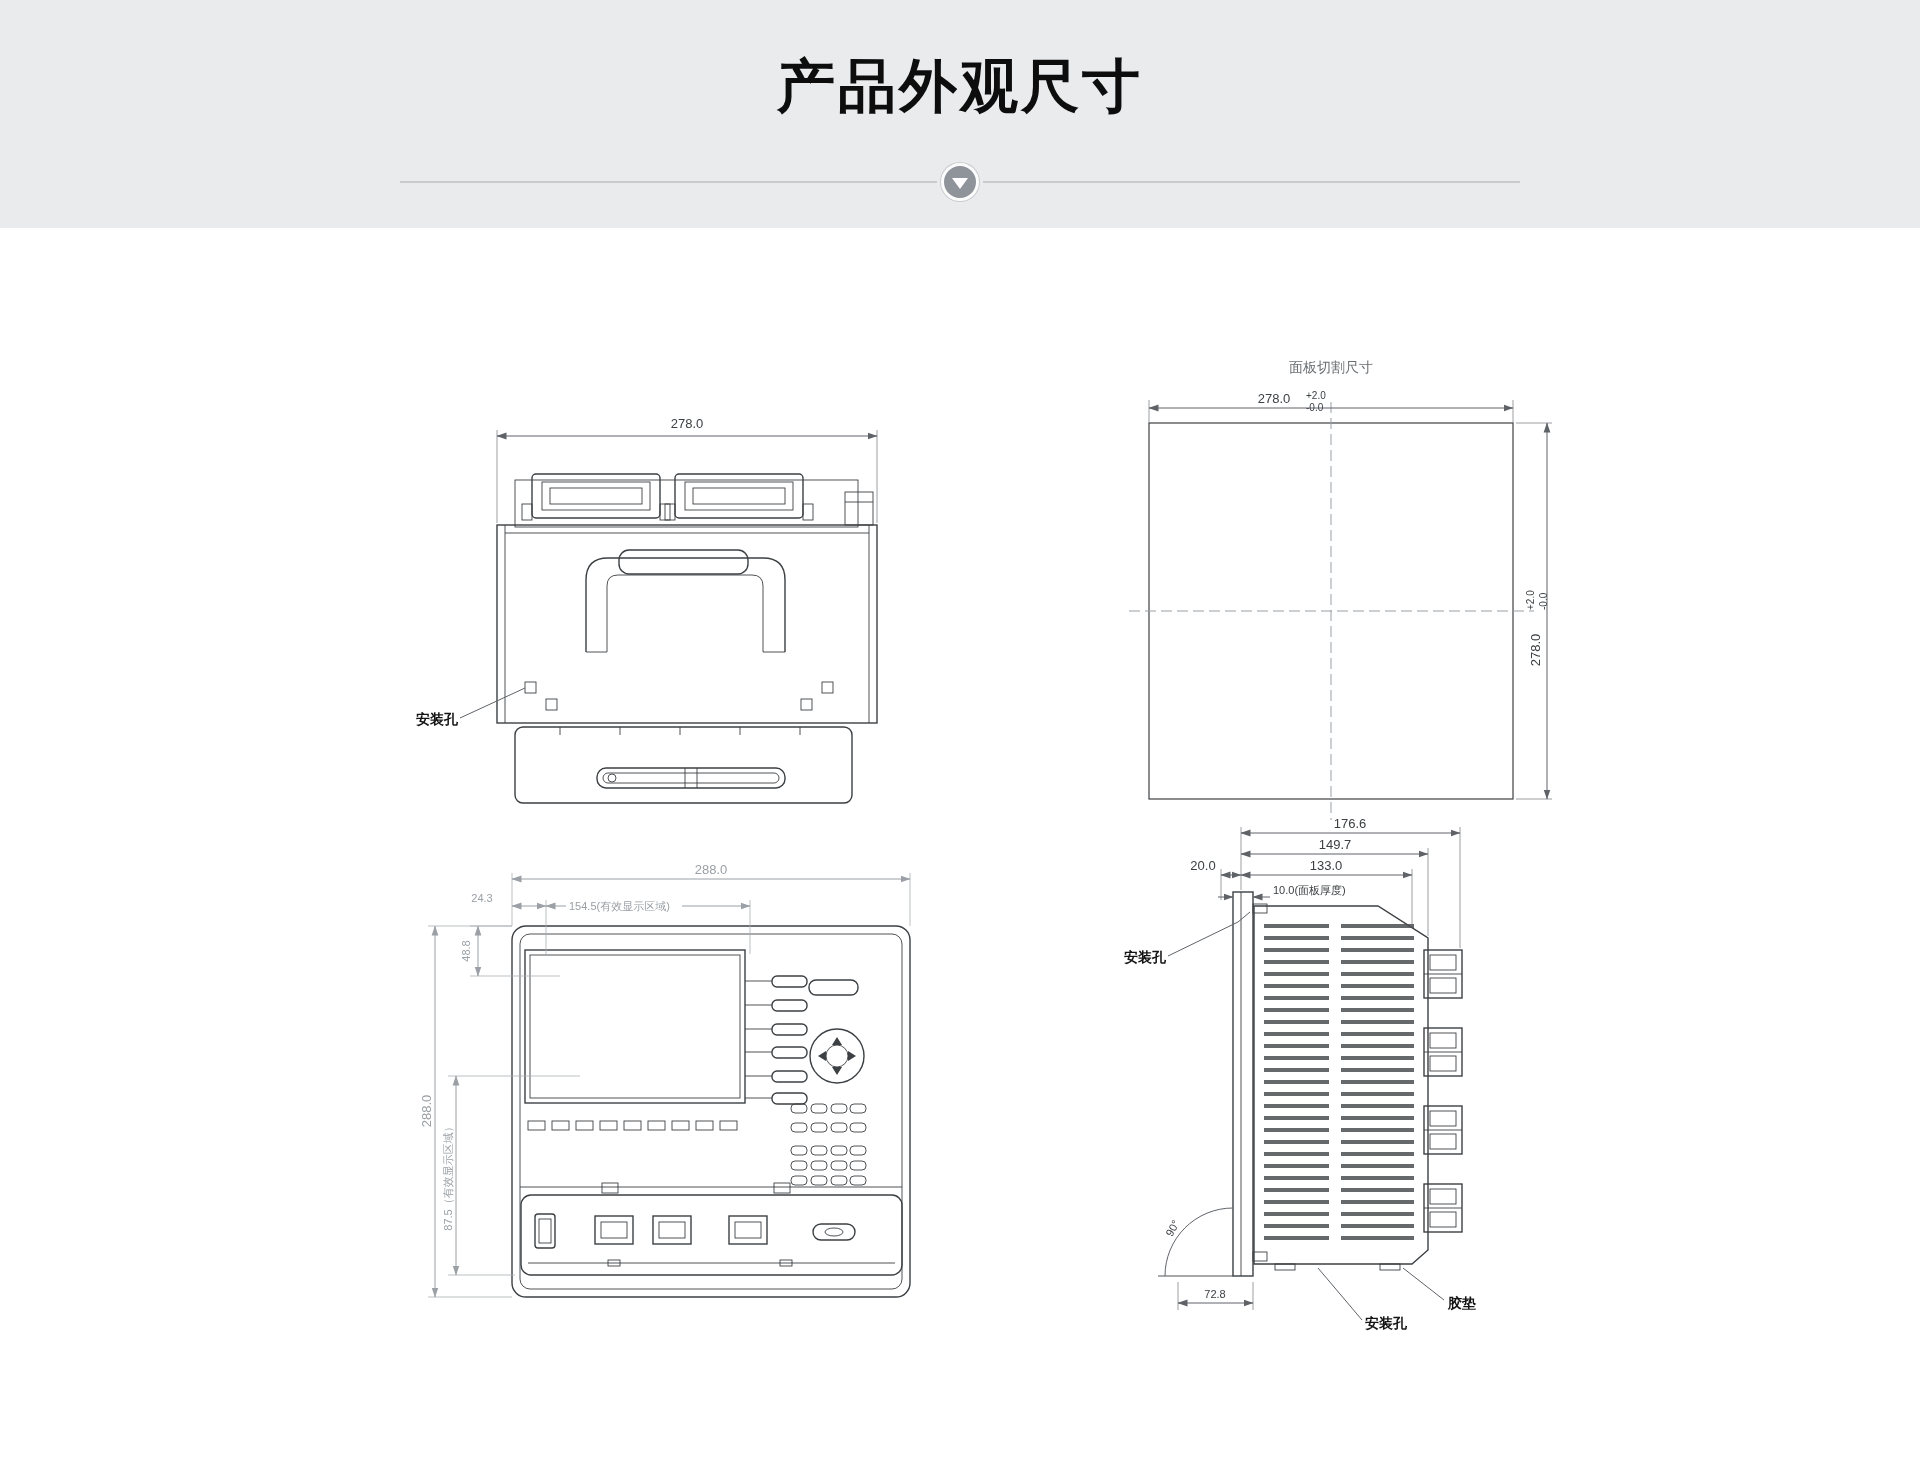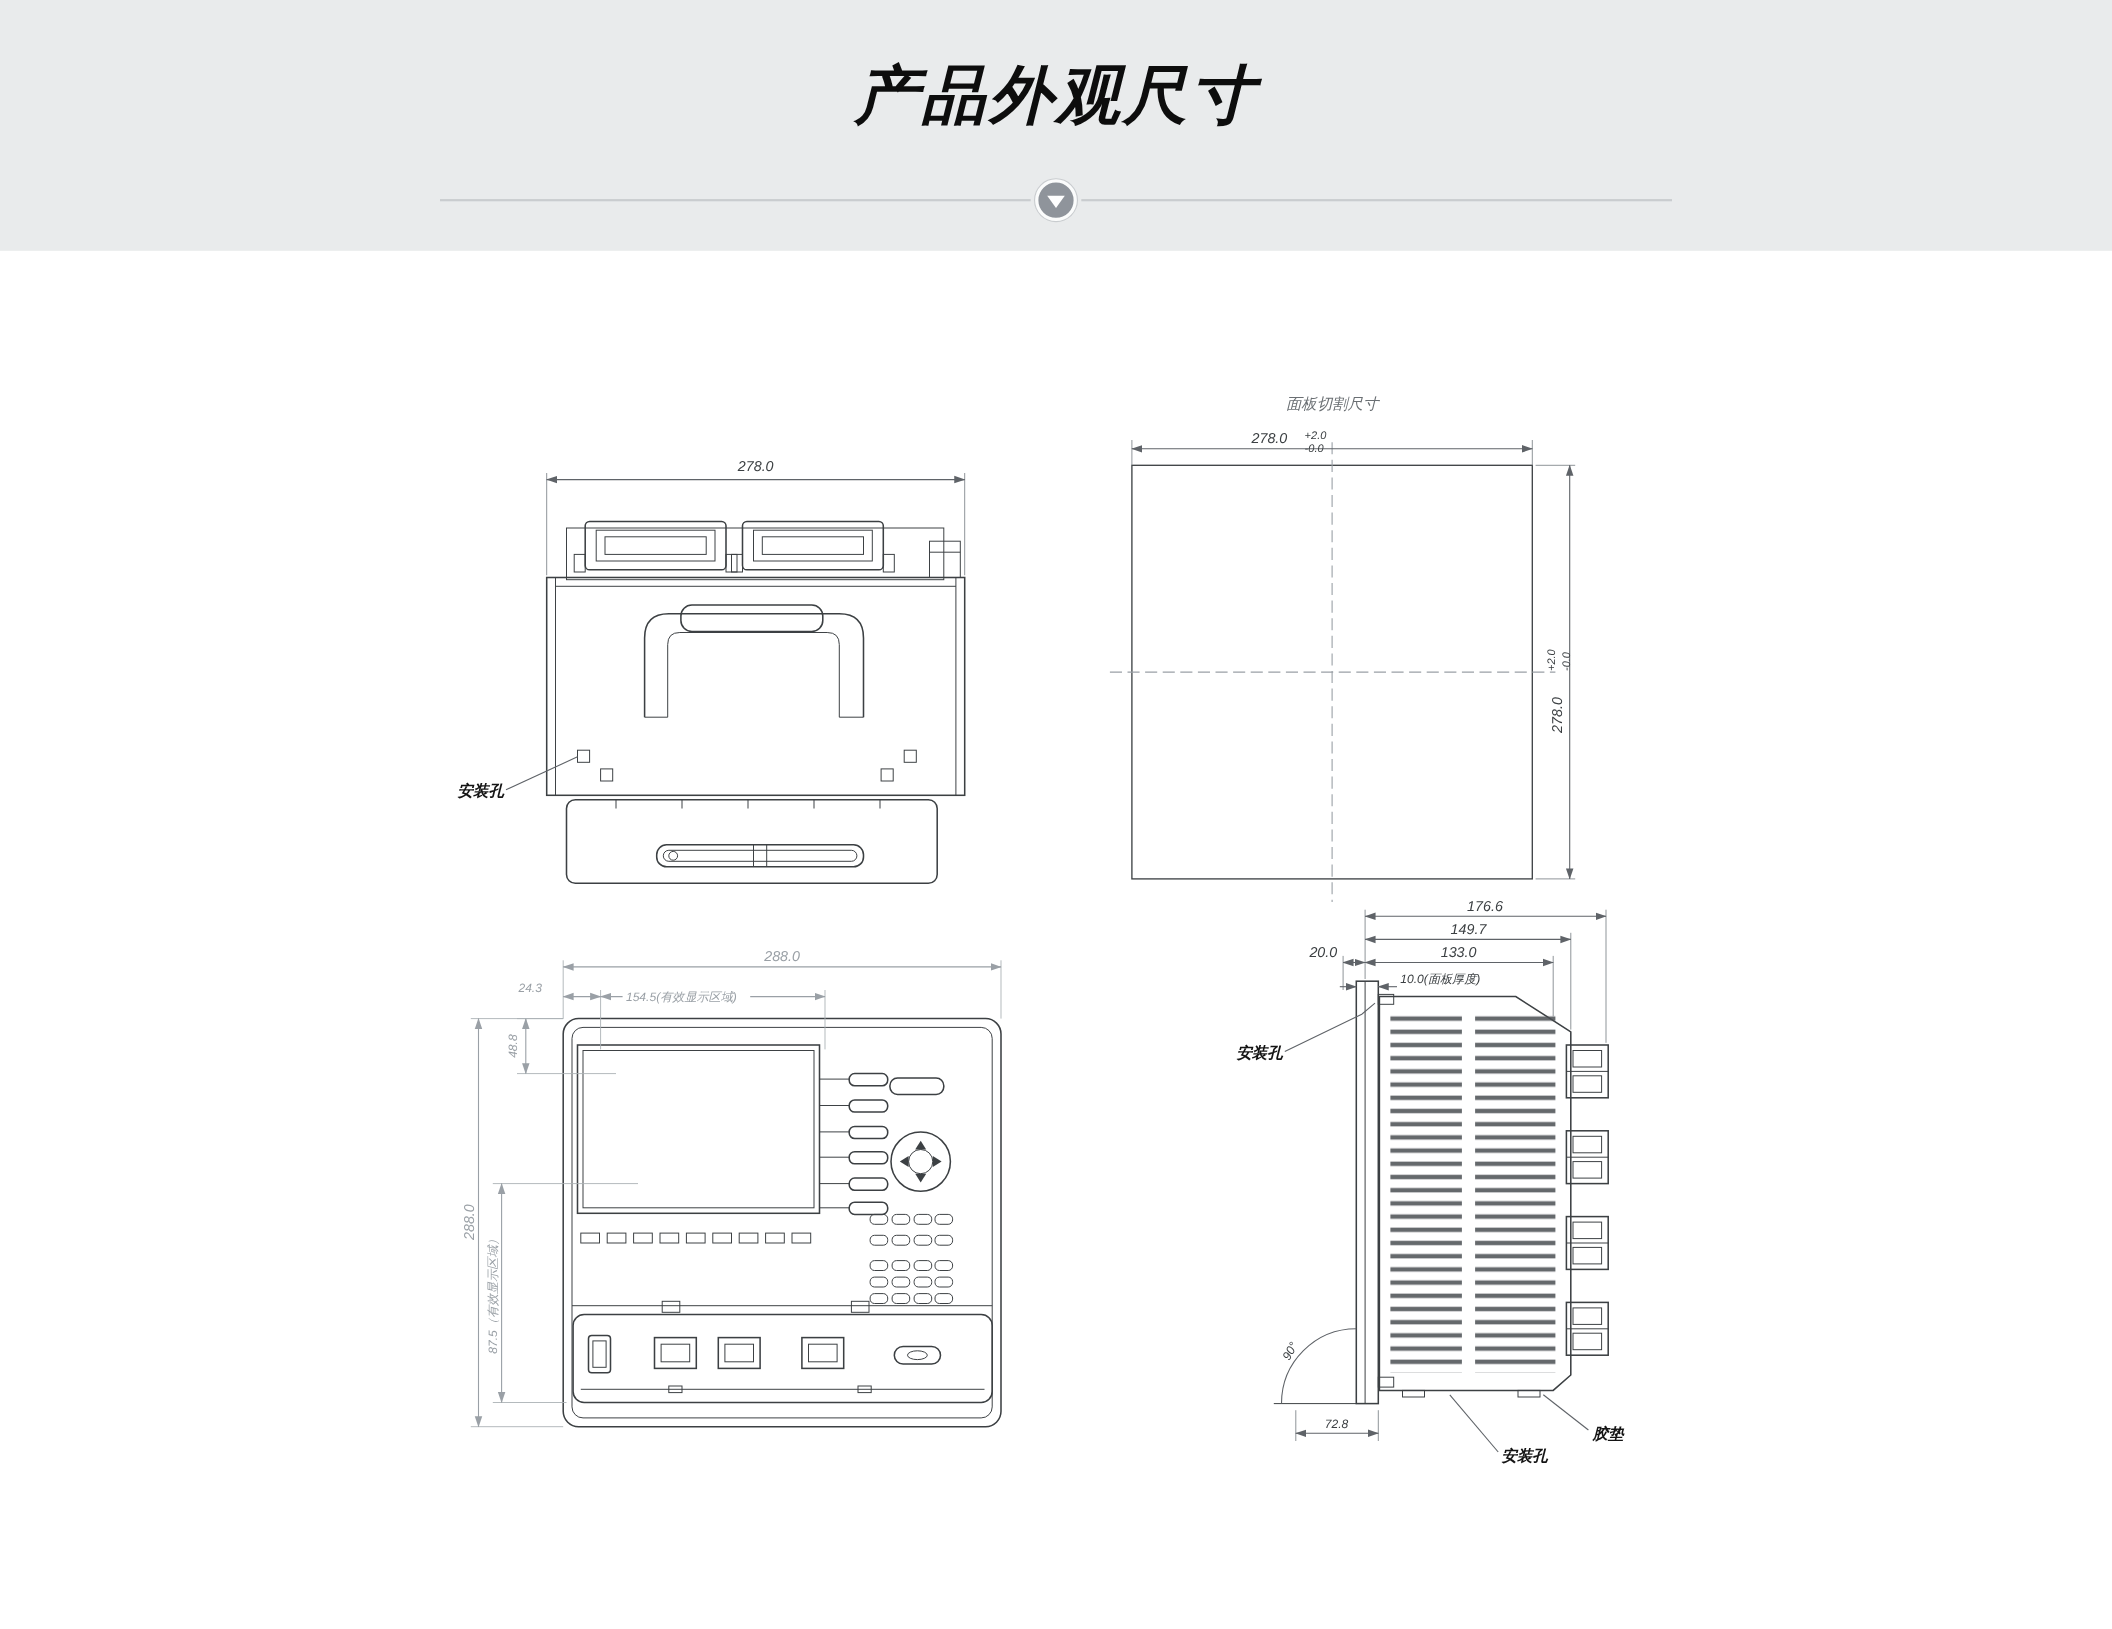--- a/index.html
+++ b/index.html
@@ -1,19 +1,19 @@
 <!DOCTYPE html>
 <html><head>
 <meta charset="utf-8">
 <style>
   * { margin:0; padding:0; box-sizing:border-box; }
   html,body { background:#ffffff; }
   body { width:1920px; height:1481px; font-family:"Liberation Sans",sans-serif; position:relative; overflow:hidden; }
 
-  .page { position:relative; width:1920px; height:1481px; background:#ffffff;font-style:italic; }
+  .page { position:relative; width:1920px; height:1481px; background:#ffffff; }
 
   
   .header { position:absolute; top:0; left:0; width:1920px; height:228px; background:#e9ebec; }
   .page-title { position:absolute; top:48px; left:0; width:100%; text-align:center;
                 font-size:58px; font-weight:bold; color:#0d0d0d; letter-spacing:3px; }
   .divider { position:absolute; top:160px; left:400px; width:1120px; height:44px;
              display:flex; align-items:center; }
   .divider .line { flex:1; height:2px; background:#c9cccf; }
   .divider-circle { width:38px; height:38px; border-radius:50%; background:#8f949b;
                     border:3px solid #fbfcfc; box-shadow:0 0 0 1px #c9cccf;
@@ -129,21 +129,21 @@
         <line class="dkthin" x1="287" y1="378" x2="287" y2="398"></line>
       </g>
 
       <g>
         <polyline class="dim" points="50,328 115,298"></polyline>
         <text class="lbl" x="6" y="334" text-anchor="start">安装孔</text>
       </g>
     </svg>
   </div>
 
-  <div class="drawing" style="left:1004px; top:340px; width:460px; height:500px;">
+  <div class="drawing" style="left:1124px; top:340px; width:460px; height:500px;">
     <svg width="460" height="500" viewBox="0 0 460 500">
       <defs>
         <marker id="apc" viewBox="0 0 10 10" refX="9.5" refY="5" markerWidth="10" markerHeight="10" orient="auto-start-reverse">
           <path d="M0,1.6 L10,5 L0,8.4 z" fill="#5f6368"></path>
         </marker>
       </defs>
 
       <text class="cap" x="207" y="32" text-anchor="middle">面板切割尺寸</text>
 
       <rect x="25" y="83" width="364" height="376" fill="none" stroke="#3c4043" stroke-width="1.2"></rect>

